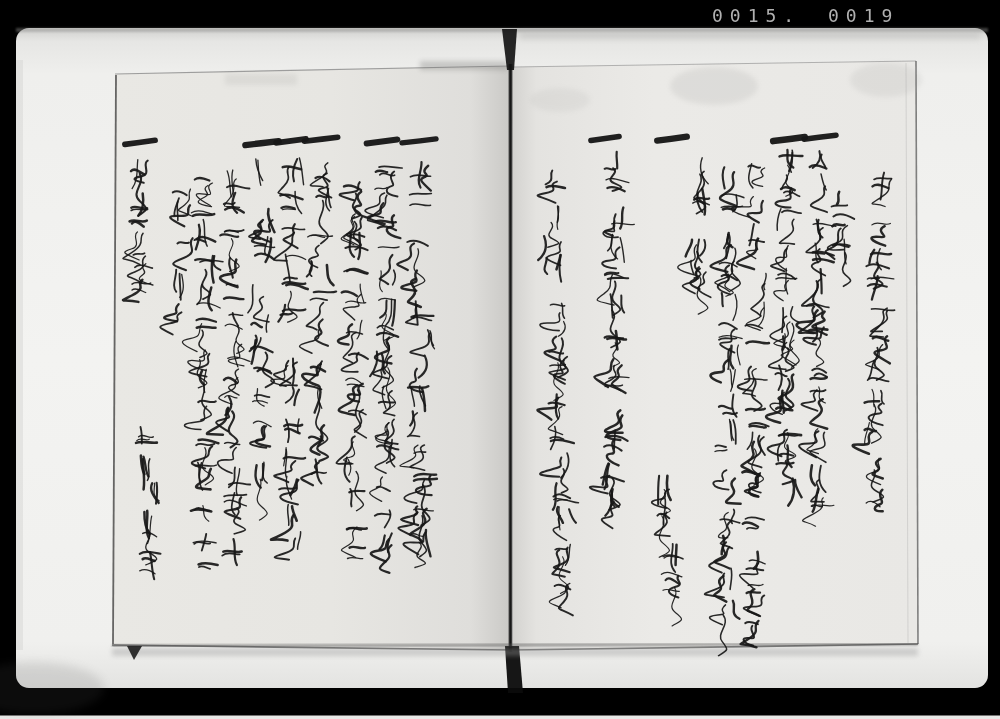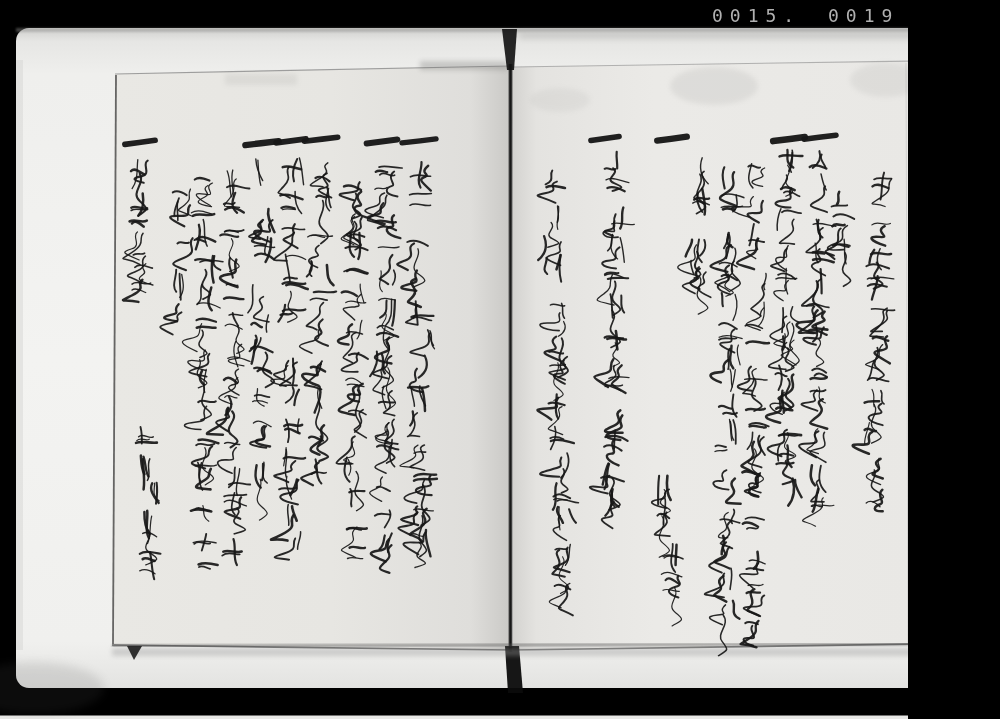--- a/index.html
+++ b/index.html
@@ -1,17 +1,17 @@
 <!DOCTYPE html>
 <html style="--c-bg: #000000; --c-ink: #171717; --c-counter: #c9c9c9;"><head>
 <meta charset="utf-8">
 <style>
   html,body{margin:0;padding:0;background:#000;}
   .stage{
-    position:relative;width:908px;height:719px;
+    position:relative;width:1000px;height:719px;
     background:var(--c-bg,#000);overflow:hidden;
     font-family:"DejaVu Sans Mono","Liberation Mono",monospace;
   }
   .stage svg{position:absolute;left:0;top:0;}
   text.counter{
     font-family:"DejaVu Sans Mono","Liberation Mono",monospace;
     font-size:18px;letter-spacing:7px;word-spacing:9px;
     fill:var(--c-counter,#c9c9c9);opacity:.88;
   }
   .colpath{fill:none;stroke:var(--c-ink,#161616);stroke-linecap:round;stroke-linejoin:round;}

